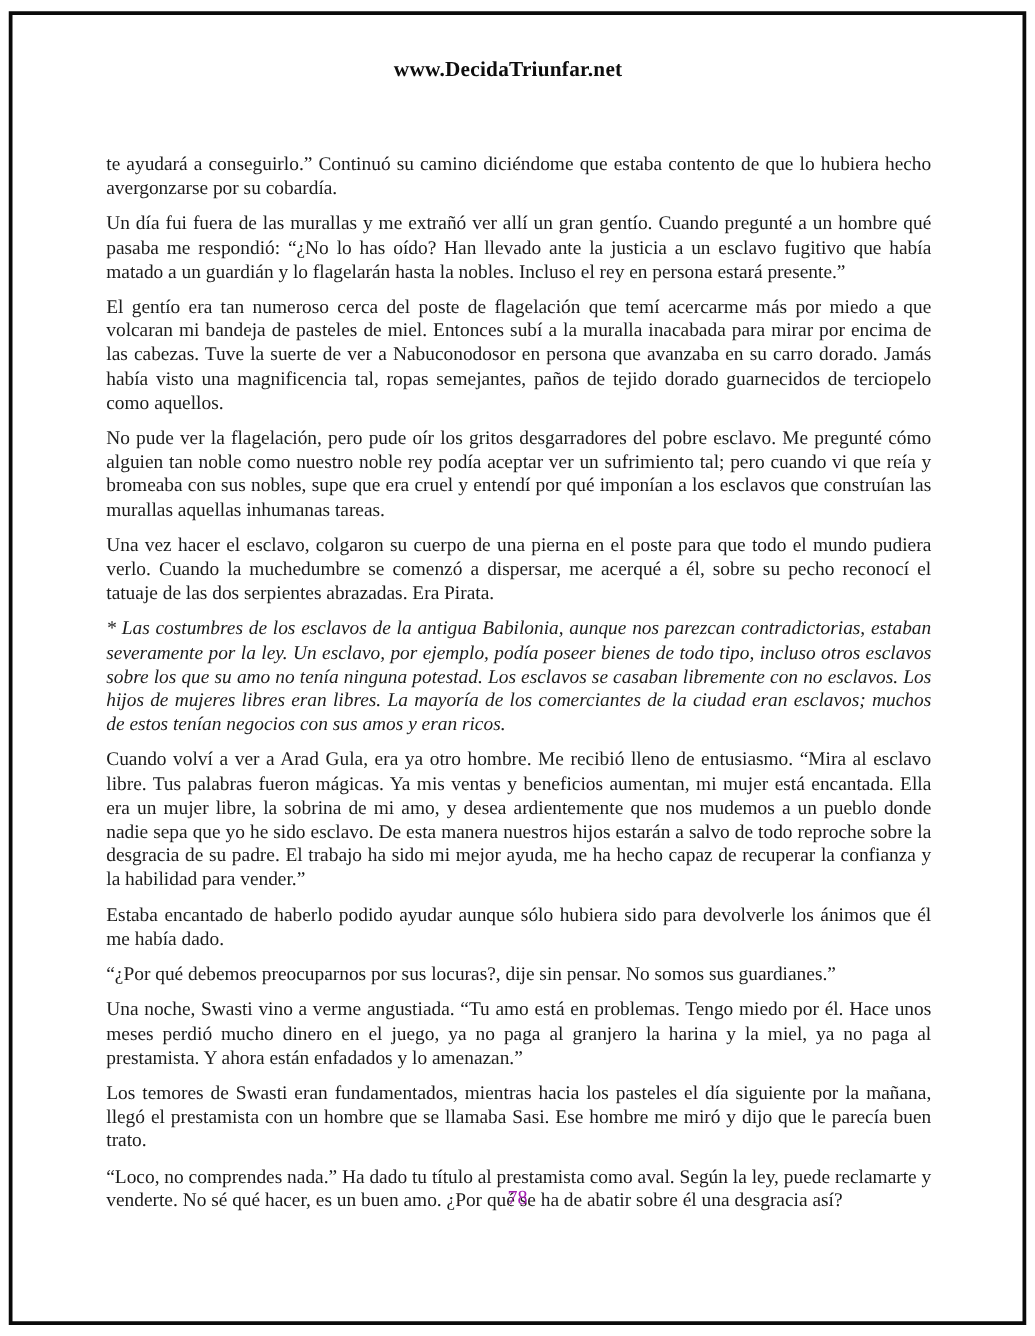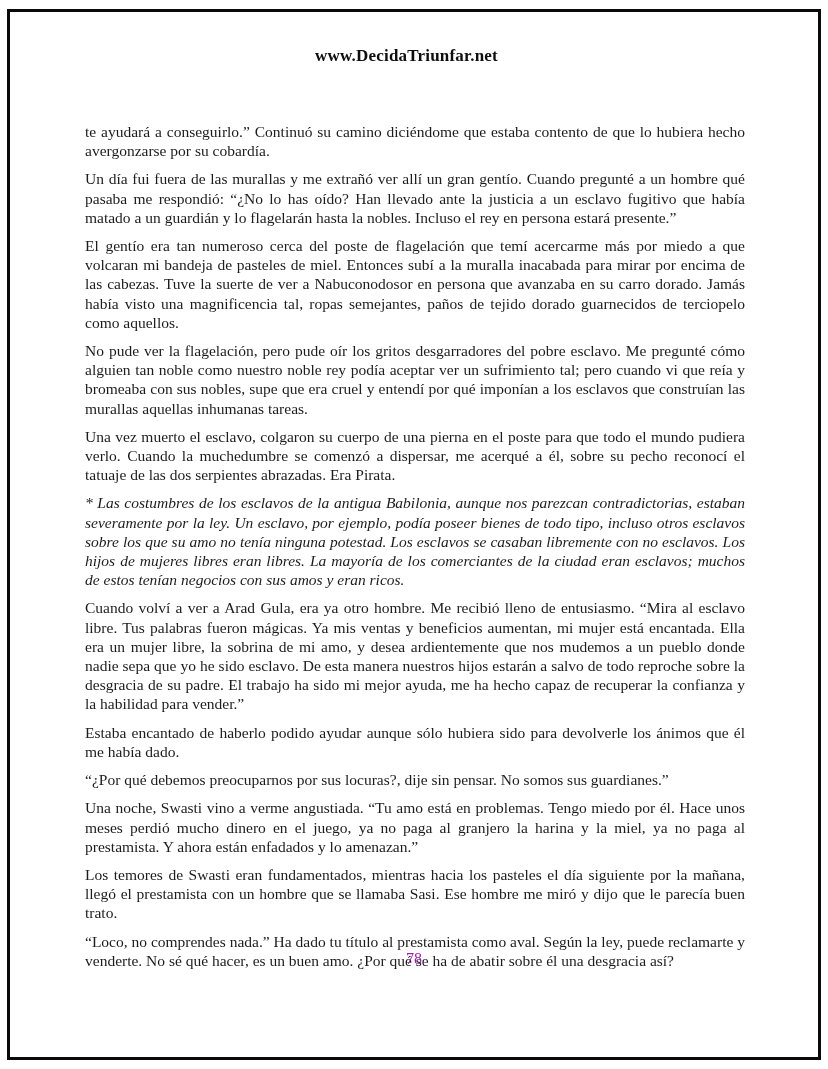--- a/index.html
+++ b/index.html
@@ -67,21 +67,21 @@
 <body>
 
 <div class="page">
   <div class="frame"></div>
   <div class="header">www.DecidaTriunfar.net</div>
   <div class="content" id="content">
       <p>te ayudará a conseguirlo.” Continuó su camino diciéndome que estaba contento de que lo hubiera hecho avergonzarse por su cobardía.</p>
       <p>Un día fui fuera de las murallas y me extrañó ver allí un gran gentío. Cuando pregunté a un hombre qué pasaba me respondió: “¿No lo has oído? Han llevado ante la justicia a un esclavo fugitivo que había matado a un guardián y lo flagelarán hasta la nobles. Incluso el rey en persona estará presente.”</p>
       <p>El gentío era tan numeroso cerca del poste de flagelación que temí acercarme más por miedo a que volcaran mi bandeja de pasteles de miel. Entonces subí a la muralla inacabada para mirar por encima de las cabezas. Tuve la suerte de ver a Nabuconodosor en persona que avanzaba en su carro dorado. Jamás había visto una magnificencia tal, ropas semejantes, paños de tejido dorado guarnecidos de terciopelo como aquellos.</p>
       <p>No pude ver la flagelación, pero pude oír los gritos desgarradores del pobre esclavo. Me pregunté cómo alguien tan noble como nuestro noble rey podía aceptar ver un sufrimiento tal; pero cuando vi que reía y bromeaba con sus nobles, supe que era cruel y entendí por qué imponían a los esclavos que construían las murallas aquellas inhumanas tareas.</p>
-      <p>Una vez muerto el esclavo, colgaron su cuerpo de una pierna en el poste para que todo el mundo pudiera verlo. Cuando la muchedumbre se comenzó a dispersar, me acerqué a él, sobre su pecho reconocí el tatuaje de las dos serpientes abrazadas. Era Pirata.</p>
+      <p>Una vez hacer el esclavo, colgaron su cuerpo de una pierna en el poste para que todo el mundo pudiera verlo. Cuando la muchedumbre se comenzó a dispersar, me acerqué a él, sobre su pecho reconocí el tatuaje de las dos serpientes abrazadas. Era Pirata.</p>
       <p class="italic">* Las costumbres de los esclavos de la antigua Babilonia, aunque nos parezcan contradictorias, estaban severamente por la ley. Un esclavo, por ejemplo, podía poseer bienes de todo tipo, incluso otros esclavos sobre los que su amo no tenía ninguna potestad. Los esclavos se casaban libremente con no esclavos. Los hijos de mujeres libres eran libres. La mayoría de los comerciantes de la ciudad eran esclavos; muchos de estos tenían negocios con sus amos y eran ricos.</p>
       <p>Cuando volví a ver a Arad Gula, era ya otro hombre. Me recibió lleno de entusiasmo. “Mira al esclavo libre. Tus palabras fueron mágicas. Ya mis ventas y beneficios aumentan, mi mujer está encantada. Ella era un mujer libre, la sobrina de mi amo, y desea ardientemente que nos mudemos a un pueblo donde nadie sepa que yo he sido esclavo. De esta manera nuestros hijos estarán a salvo de todo reproche sobre la desgracia de su padre. El trabajo ha sido mi mejor ayuda, me ha hecho capaz de recuperar la confianza y la habilidad para vender.”</p>
       <p>Estaba encantado de haberlo podido ayudar aunque sólo hubiera sido para devolverle los ánimos que él me había dado.</p>
       <p>“¿Por qué debemos preocuparnos por sus locuras?, dije sin pensar. No somos sus guardianes.”</p>
       <p>Una noche, Swasti vino a verme angustiada. “Tu amo está en problemas. Tengo miedo por él. Hace unos meses perdió mucho dinero en el juego, ya no paga al granjero la harina y la miel, ya no paga al prestamista. Y ahora están enfadados y lo amenazan.”</p>
       <p>Los temores de Swasti eran fundamentados, mientras hacia los pasteles el día siguiente por la mañana, llegó el prestamista con un hombre que se llamaba Sasi. Ese hombre me miró y dijo que le parecía buen trato.</p>
       <p>“Loco, no comprendes nada.” Ha dado tu título al prestamista como aval. Según la ley, puede reclamarte y venderte. No sé qué hacer, es un buen amo. ¿Por qué se ha de abatir sobre él una desgracia así?</p>
     </div>
   <div class="page-number">78</div>
 </div>

